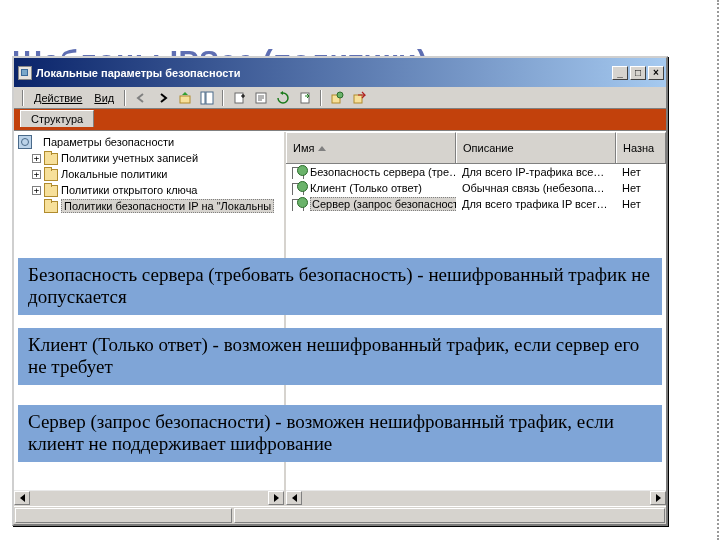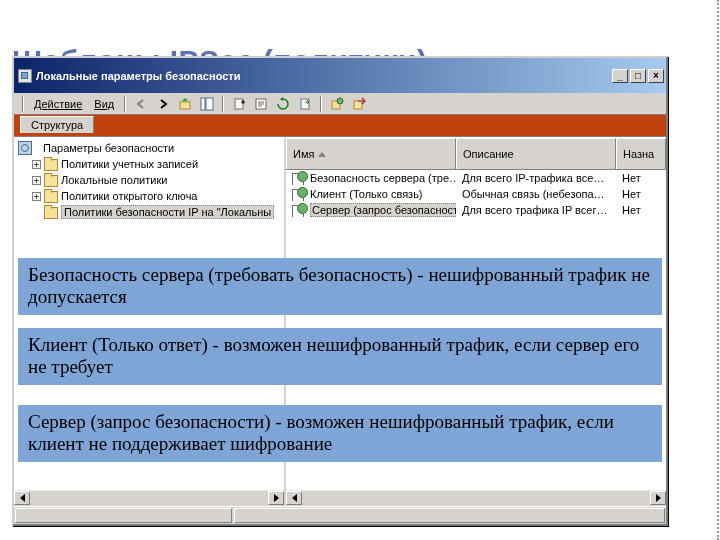--- a/index.html
+++ b/index.html
@@ -41,21 +41,21 @@
     border: 2px solid #7b7b7b;
     border-top-color:#cfcfcf;
     border-left-color:#cfcfcf;
     background: #d6d3ce;
     display: flex;
     flex-direction: column;
     z-index: 1;
     box-shadow: 1px 1px 0 #000;
   }
   .titlebar {
-    height: 35px;
+    height: 29px;
     background: linear-gradient(to right, #0a246a, #a6caf0);
     color: #fff;
     display: flex;
     align-items: center;
     padding: 0 2px 0 4px;
     font-weight: bold;
   }
   .titlebar .ticon {
     width:14px; height:14px;
     background:#e7e4df;
@@ -374,21 +374,21 @@
           <div class="cell c1">
               <span class="policy-icon"></span>
               <span class="lbl">Безопасность сервера (тре…</span>
             </div>
           <div class="cell c2">Для всего IP-трафика все…</div>
           <div class="cell c3">Нет</div>
         </div>
         <div class="row">
           <div class="cell c1">
               <span class="policy-icon"></span>
-              <span class="lbl">Клиент (Только связь)</span>
+              <span class="lbl">Клиент (Только ответ)</span>
             </div>
           <div class="cell c2">Обычная связь (небезопас…</div>
           <div class="cell c3">Нет</div>
         </div>
         <div class="row sel">
           <div class="cell c1">
               <span class="policy-icon"></span>
               <span class="lbl">Сервер (запрос безопасности)</span>
             </div>
           <div class="cell c2">Для всего трафика IP всег…</div>

